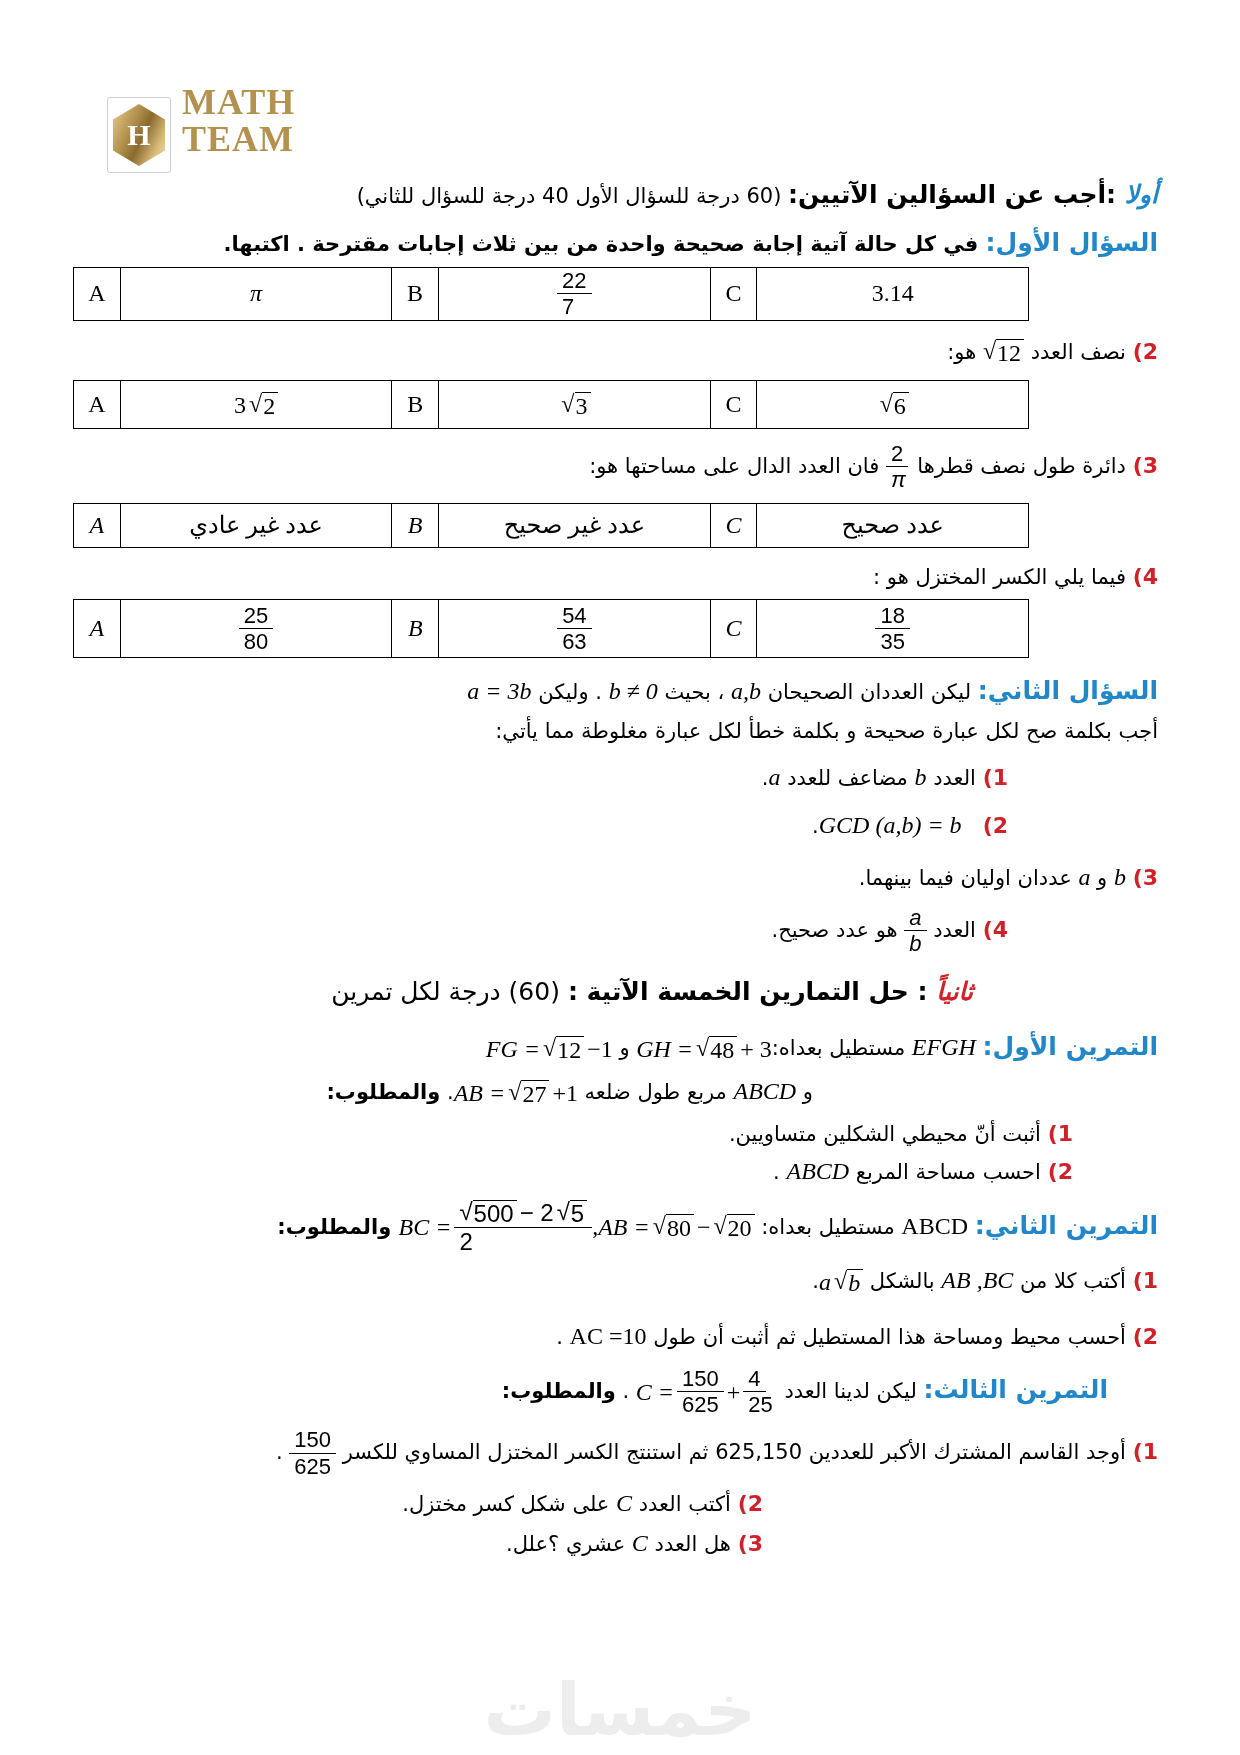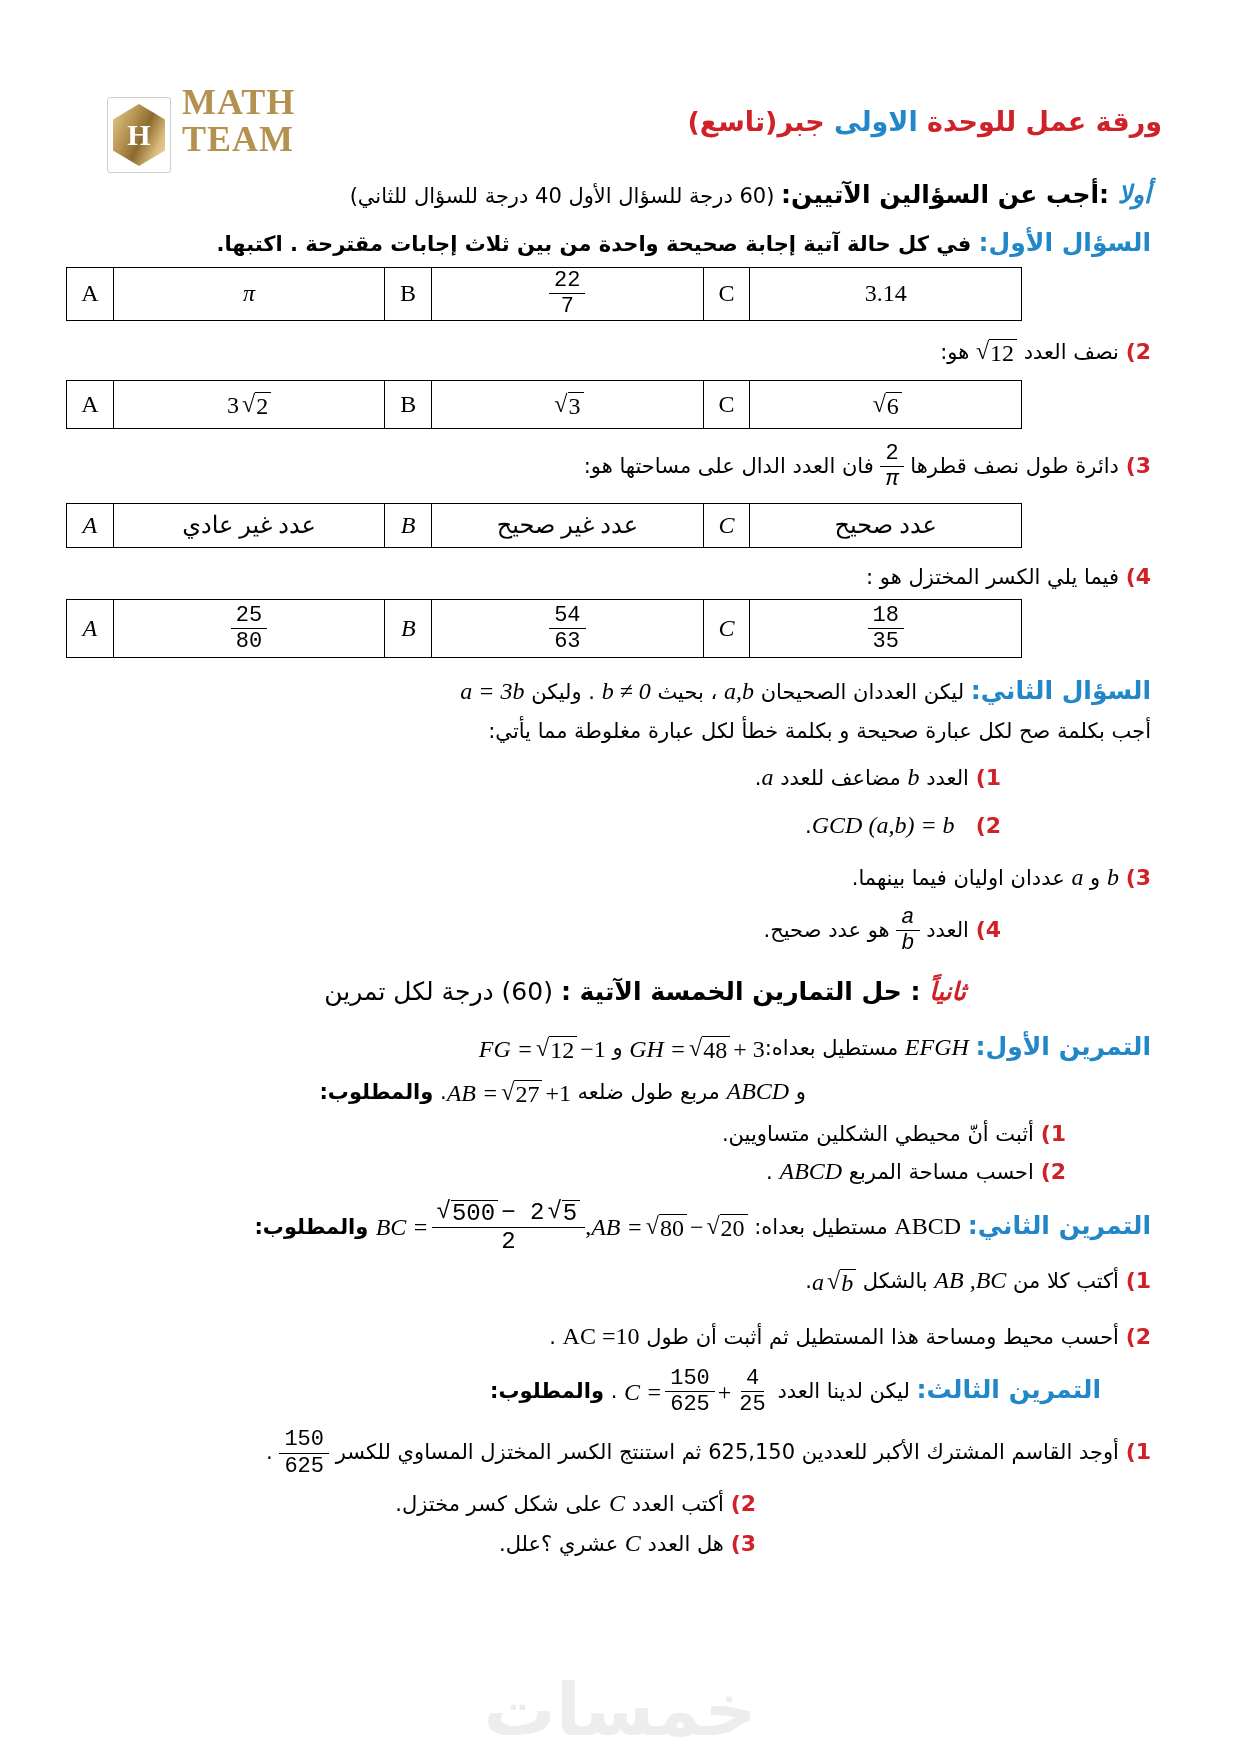--- a/index.html
+++ b/index.html
@@ -11,35 +11,35 @@
   .hex{width:52px;height:62px;display:flex;align-items:center;justify-content:center;
        background:linear-gradient(115deg,#e8cd92 0%,#b3914e 35%,#8a6a30 55%,#d9ba7a 80%,#f0ddb0 100%);
        clip-path:polygon(50% 0,100% 25%,100% 75%,50% 100%,0 75%,0 25%);}
   .mono{color:#fff;font-family:"Liberation Serif",serif;font-weight:bold;font-size:30px;line-height:1;}
   .logo-text{position:absolute;top:84px;left:182px;color:#b3914e;font-family:"Liberation Serif",serif;
              font-weight:bold;font-size:36px;line-height:1.02;letter-spacing:1px;direction:ltr;}
   .title{position:absolute;top:106px;right:78px;font-size:27px;font-weight:bold;color:#cf2127;
          font-family:"DejaVu Sans",sans-serif;}
   .title .blue{color:#2287c9;}
   
-  .body{position:absolute;top:176px;right:89px;left:80px;}
+  .body{position:absolute;top:176px;right:82px;left:80px;}
   .ln{margin:0;text-align:right;font-size:21px;color:#000;line-height:1.5;}
   .b{font-weight:bold;}
   .blue{color:#2287c9;}
   .redlbl{color:#cf2127;}
   .itl{font-style:italic;}
   .n{color:#cf2127;font-weight:bold;font-size:22px;}
   .big{font-size:25px;}
   
   .m{font-family:"Liberation Serif",serif;direction:ltr;unicode-bidi:isolate;font-size:24px;}
   .mi{font-style:italic;}
   .fml{direction:ltr;unicode-bidi:isolate;display:inline-flex;align-items:center;gap:3px;
        font-family:"Liberation Serif",serif;font-size:24px;vertical-align:middle;}
-  .fr{display:inline-flex;flex-direction:column;align-items:center;direction:ltr;unicode-bidi:isolate;
-      vertical-align:middle;font-family:Liberation Mono, monospace;font-size:22px;line-height:1.15;}
+  .fr{display:inline-flex;flex-direction:column;align-items:flex-start;direction:ltr;unicode-bidi:isolate;
+      vertical-align:middle;font-family:Liberation Sans, sans-serif;font-size:22px;line-height:1.15;}
   .fr>.fn{border-bottom:1.6px solid #000;padding:0 5px;}
   .fr>.fd{padding:0 5px;}
   .sq{display:inline-flex;align-items:flex-start;direction:ltr;unicode-bidi:isolate;line-height:1.2;}
   .sq>.sg{line-height:1.1;}
   .sq>.rd{border-top:1.6px solid #000;padding:0 3px 0 1px;line-height:1.1;margin-top:1px;}
   
   .opt{border-collapse:collapse;direction:ltr;width:956px;margin-left:auto;margin-right:129px;}
   .opt td{border:1.7px solid #000;text-align:center;vertical-align:middle;
           font-family:"Liberation Serif",serif;font-size:24px;padding:0;}
   .opt .lab{width:46px;}
@@ -56,23 +56,20 @@
 <div class="page">
 
   <div class="logo-box">
     <div class="hex">
       <span class="mono">H</span>
     </div>
   </div>
   <div class="logo-text">
     <div>MATH</div>
     <div>TEAM</div>
-  </div>
-  <div class="title">
-    <span>ورقة عمل للوحدة </span><span class="blue">الاولى</span><span> جبر(تاسع)</span>
   </div>
 
   <div class="body">
 
     <p class="ln">
       <span class="blue b itl big">أولا</span><span class="b big"> :</span><span class="b big">أجب عن السؤالين الآتيين:</span><span>  (60 درجة للسؤال الأول 40 درجة للسؤال للثاني)</span>
     </p>
 
     <p class="ln" style="margin-top:10px">
       <span class="blue b big">السؤال الأول:</span><span class="b"> في كل حالة آتية إجابة صحيحة واحدة من بين ثلاث إجابات مقترحة . اكتبها.</span>

